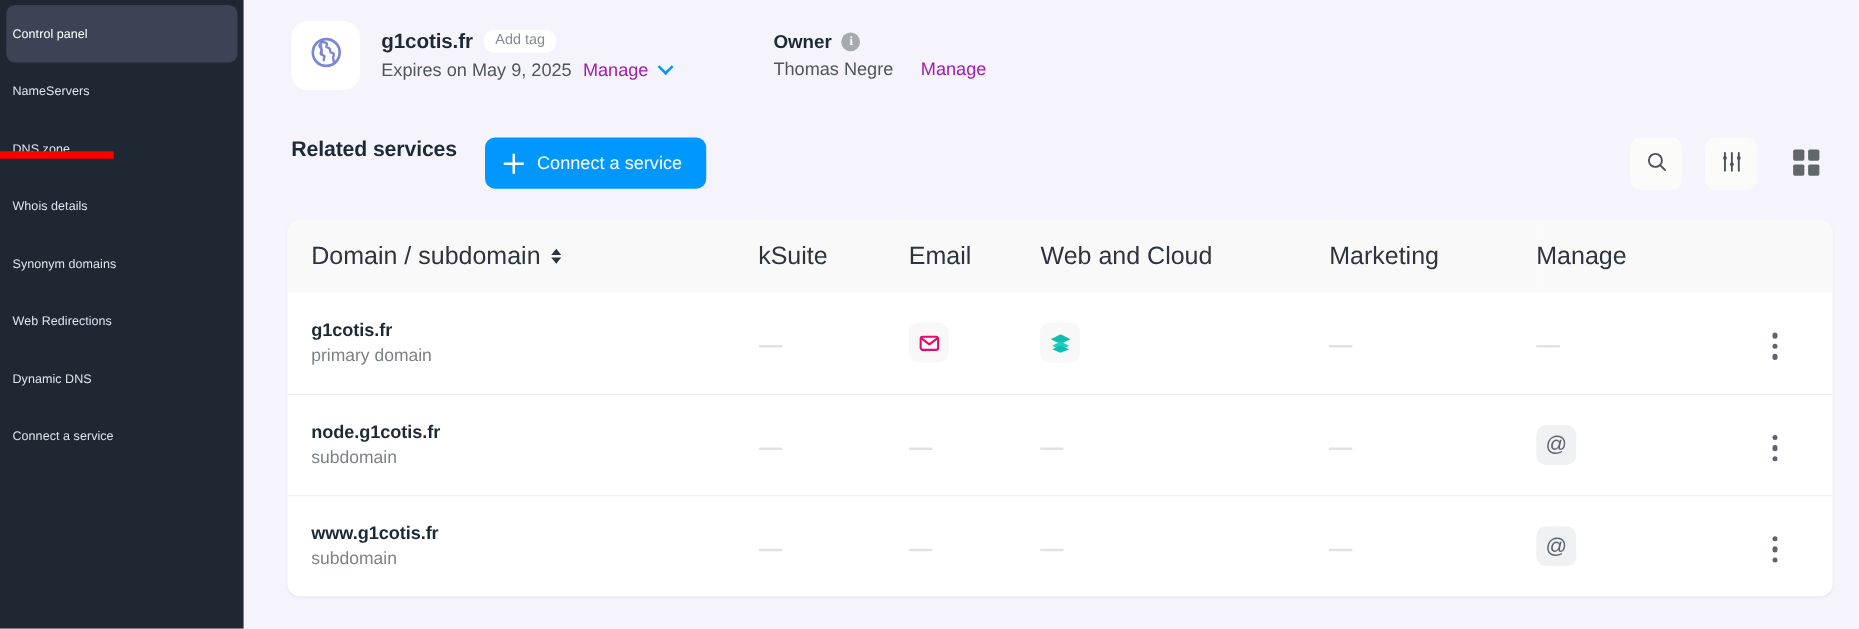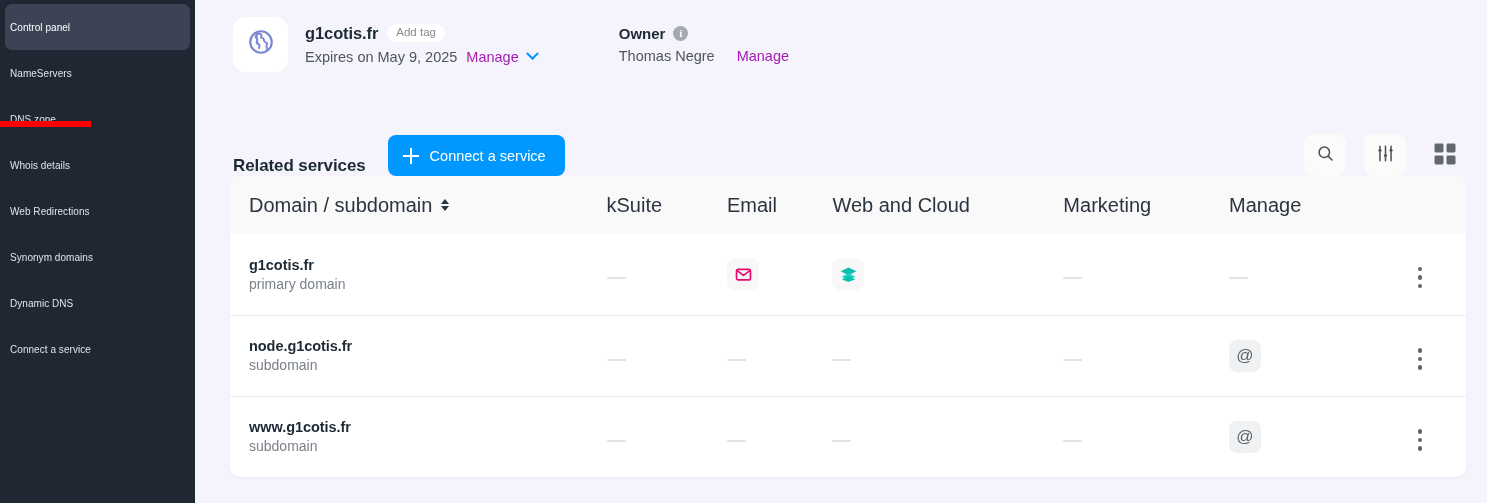--- a/index.html
+++ b/index.html
@@ -162,21 +162,21 @@
     display: flex;
     align-items: center;
     gap: 22px;
     font-size: 14.5px;
     color: #4e5560;
   }
 
   
   .services-bar {
     display: flex;
-    align-items: flex-end;
+    align-items: flex-start;
     padding: 0 21px 0 38px;
     height: 66px;
     margin-top: 34px;
   }
   .services-title {
     font-size: 17px;
     font-weight: bold;
     color: #1d2a36;
     letter-spacing: -0.1px;
   }
@@ -338,24 +338,24 @@
     <div class="nav-item">
       <span>NameServers</span>
     </div>
     <div class="nav-item">
       <span>DNS zone</span>
     </div>
     <div class="nav-item">
       <span>Whois details</span>
     </div>
     <div class="nav-item">
+      <span>Synonym domains</span>
+    </div>
+    <div class="nav-item">
       <span>Web Redirections</span>
-    </div>
-    <div class="nav-item">
-      <span>Synonym domains</span>
     </div>
     <div class="nav-item">
       <span>Dynamic DNS</span>
     </div>
     <div class="nav-item">
       <span>Connect a service</span>
     </div>
     <div class="red-underline"></div>
   </nav>
 

